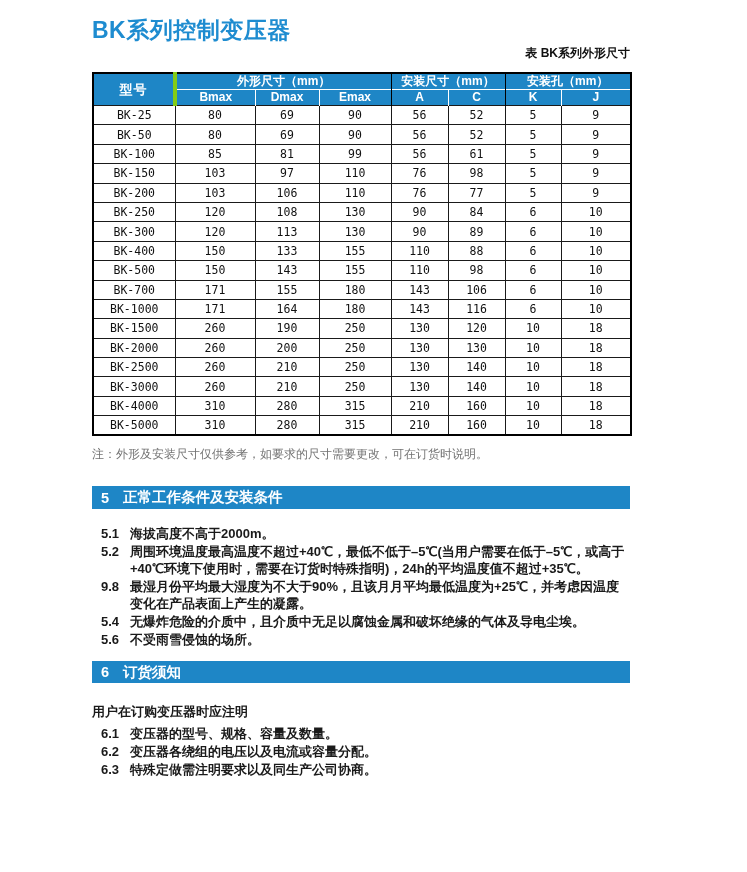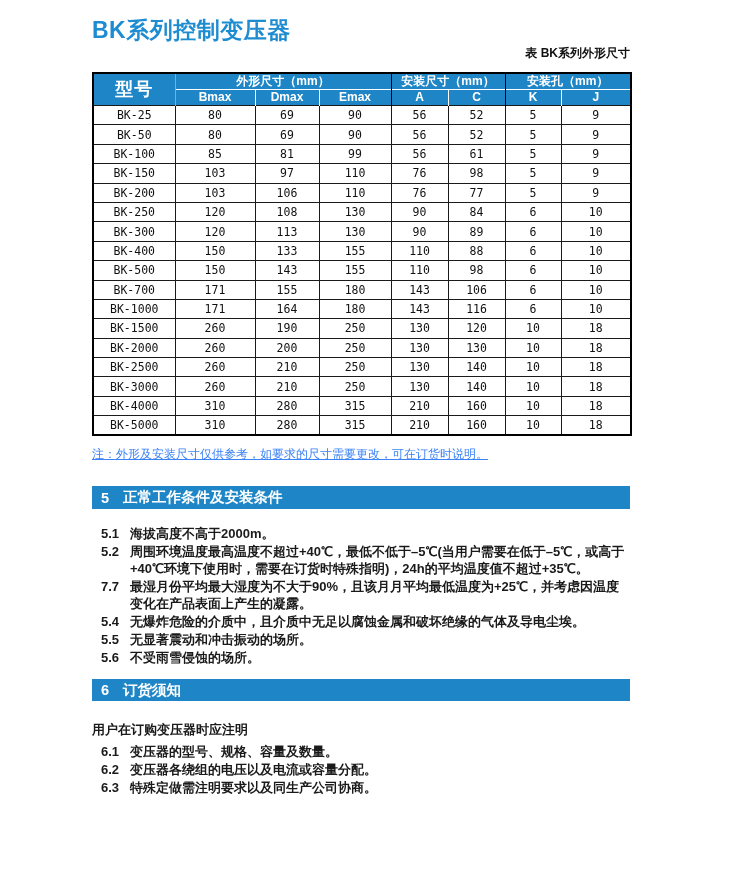--- a/index.html
+++ b/index.html
@@ -42,22 +42,22 @@
   }
   .dim-table th{
     background:var(--hdr-blue);
     color:#fff;
     font-weight:bold;
     height:15px;
     padding:0;
     line-height:15px;
   }
   .th-model{
-    font-size:18px;
-    border-right:1px solid #84cc16;
+    font-size:13px;
+    border-right:4px solid #84cc16;
     letter-spacing:1px;
   }
   .th-group{
     font-size:12px;
     border-left:1px solid #000;
   }
   .th-sub{
     font-family:Liberation Sans, sans-serif;
     font-size:12px;
     border-top:1px solid #fff;
@@ -71,22 +71,21 @@
     text-align:center;
     font-family:"DejaVu Sans Mono", monospace;
     font-size:11.5px;
     color:#111;
     background:#fff;
   }
   .note{
     margin-top:10px;
     font-size:12px;
     line-height:16px;
-    color:#3b82f6;
-    text-decoration:underline;
+    color:#737373;
   }
   .section-bar{
     margin-top:24px;
     height:23px;
     background:var(--hdr-blue);
     color:#fff;
     display:flex;align-items:center;
     font-weight:bold;font-size:14.5px;
     padding-left:9px;
   }
@@ -330,30 +329,26 @@
     <div class="items" id="items5">
         <div class="item">
           <span class="item-num">5.1</span>
           <span class="item-text">海拔高度不高于2000m。</span>
         </div>
         <div class="item">
           <span class="item-num">5.2</span>
           <span class="item-text">周围环境温度最高温度不超过+40℃，最低不低于–5℃(当用户需要在低于–5℃，或高于+40℃环境下使用时，需要在订货时特殊指明)，24h的平均温度值不超过+35℃。</span>
         </div>
         <div class="item">
-          <span class="item-num">7.7</span>
+          <span class="item-num">9.8</span>
           <span class="item-text">最湿月份平均最大湿度为不大于90%，且该月月平均最低温度为+25℃，并考虑因温度变化在产品表面上产生的凝露。</span>
         </div>
         <div class="item">
           <span class="item-num">5.4</span>
           <span class="item-text">无爆炸危险的介质中，且介质中无足以腐蚀金属和破坏绝缘的气体及导电尘埃。</span>
-        </div>
-        <div class="item">
-          <span class="item-num">5.5</span>
-          <span class="item-text">无显著震动和冲击振动的场所。</span>
         </div>
         <div class="item">
           <span class="item-num">5.6</span>
           <span class="item-text">不受雨雪侵蚀的场所。</span>
         </div>
       </div>
 
     <div class="section-bar bar6">
       <span class="sec-num">6</span>
       <span class="sec-title">订货须知</span>

